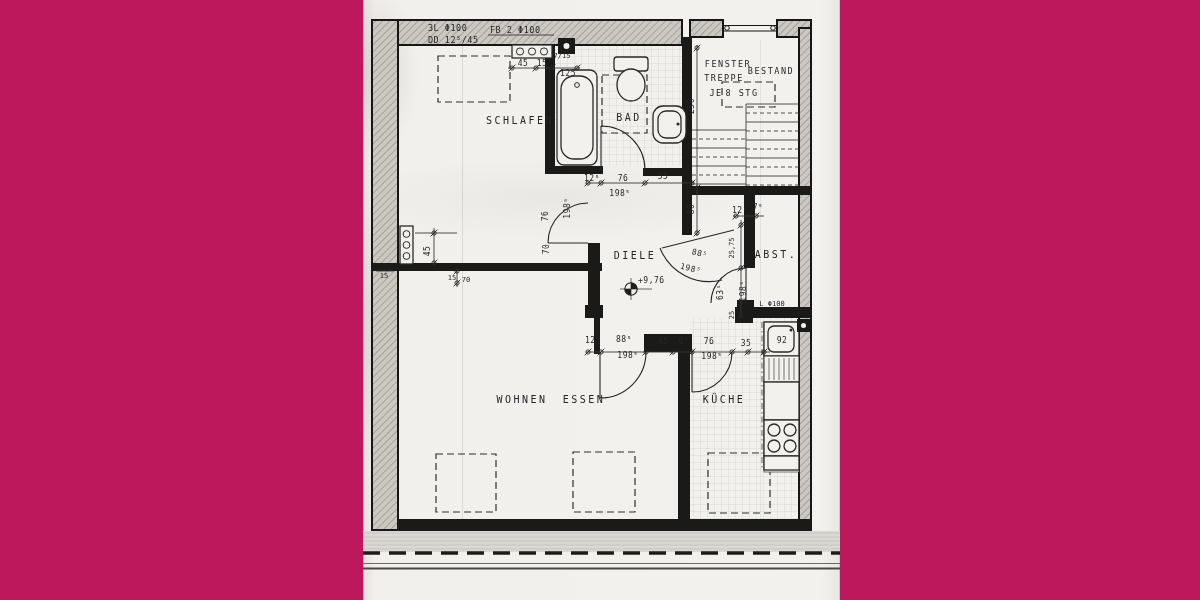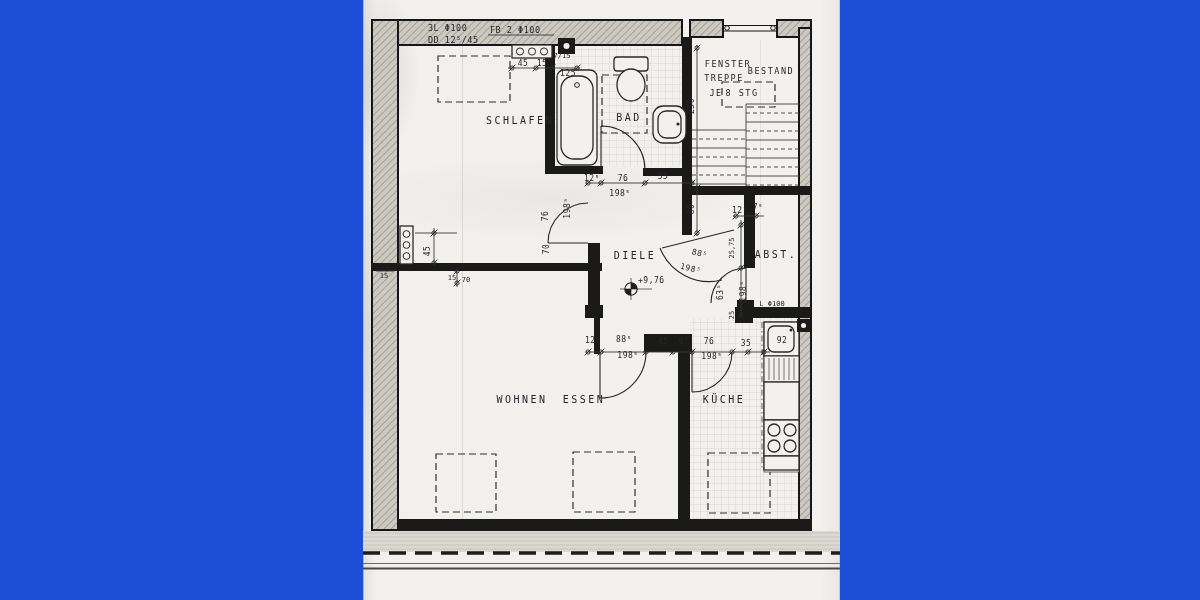--- a/index.html
+++ b/index.html
@@ -1,16 +1,16 @@
 <!DOCTYPE html>
 <html><head>
 <meta charset="utf-8">
 <style>
   html,body{margin:0;padding:0;background:#ffffff;}
-  .stage{position:relative;width:1200px;height:600px;background:#1d4ed8;overflow:hidden;
+  .stage{position:relative;width:1200px;height:600px;background:#be185d;overflow:hidden;
          font-family:"DejaVu Sans Mono", monospace;}
   .paper{position:absolute;left:363px;top:0;width:477px;height:600px;
     background:
       radial-gradient(ellipse 60px 120px at 3% 12%, rgba(105,100,92,.16), transparent 70%),
       radial-gradient(ellipse 40px 200px at 2% 55%, rgba(105,100,92,.12), transparent 70%),
       radial-gradient(ellipse 300px 60px at 40% 33%, rgba(120,114,104,.07), transparent 70%),
       linear-gradient(90deg,#e3e1dc 0,#f1f0ed 2.5%,#f2f1ee 96%,#e9e7e3 100%);
     box-shadow:inset 1px 0 0 #b7b4ae, inset -1px 0 0 #cfccc7;}
   .crease-v{position:absolute;top:40px;width:1px;height:488px;background:rgba(140,134,124,.22);}
   svg text{fill:#26262a;}

